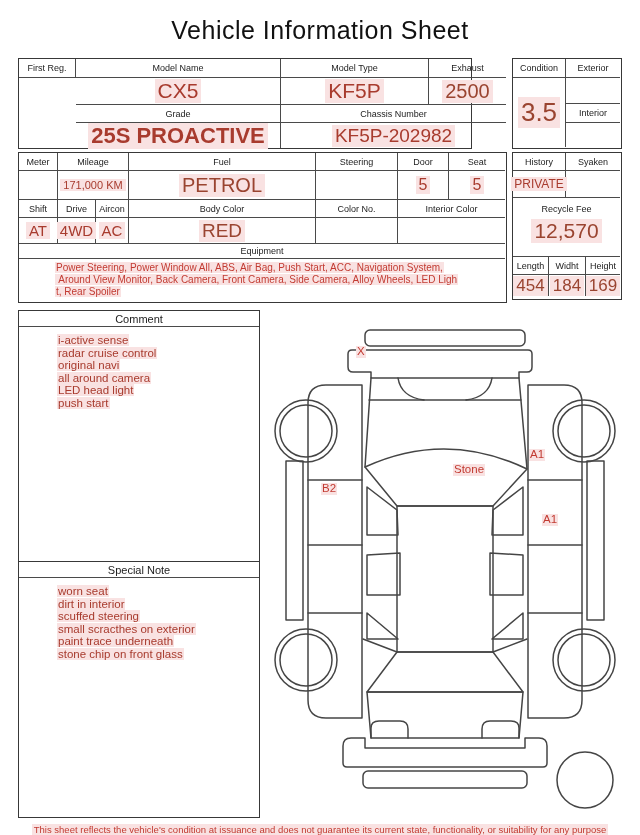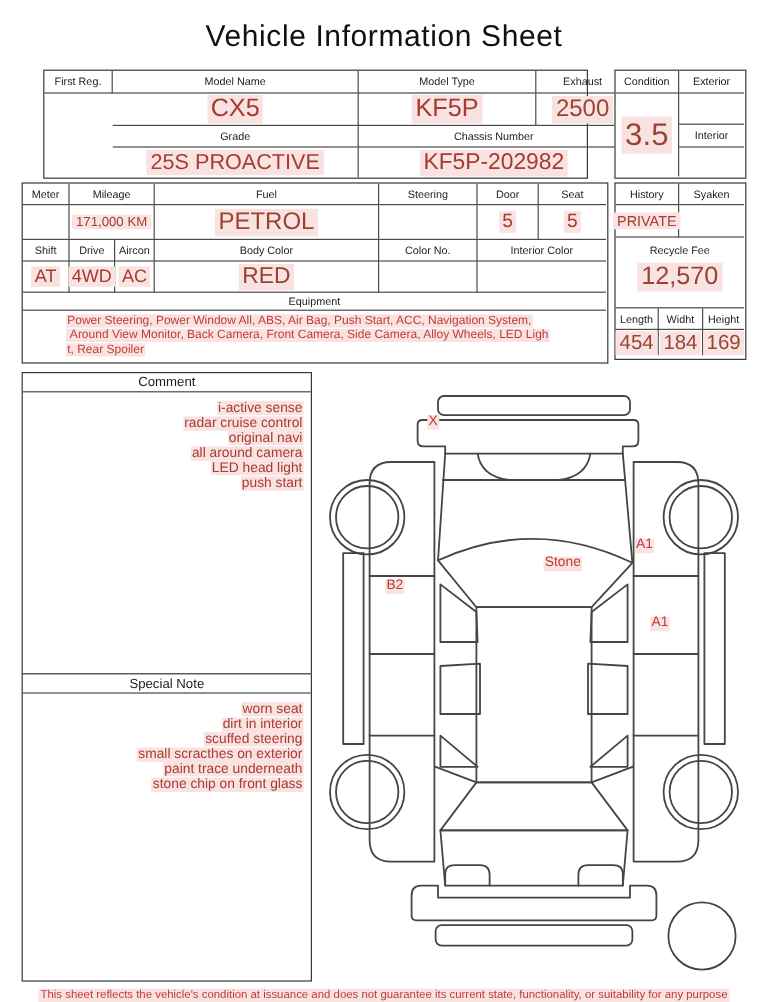--- a/index.html
+++ b/index.html
@@ -19,47 +19,47 @@
   .box{position:absolute;border:1.5px solid var(--outer);background:#fff;}
   .grid{display:grid;}
   .cell{display:flex;align-items:center;justify-content:center;overflow:visible;}
   .br{border-right:1px solid var(--line);}
   .bb{border-bottom:1px solid var(--line);}
   .hdr{font-size:9px;color:var(--hdr);white-space:nowrap;}
   .val{white-space:nowrap;}
   .hl{background:var(--hl);padding:0 3px;}
   .dark{color:var(--dark);}
   .mid{color:var(--mid);}
-  .fs21{font-size:21px;} .fs20{font-size:20px;text-align:right;} .fs19{font-size:19px;} .fs18{font-size:18px;}
+  .fs21{font-size:21px;} .fs20{font-size:20px;text-align:right;} .fs19{font-size:19px;} .fs18{font-size:22px;font-weight:bold;}
   .fs26{font-size:26px;} .fs16{font-size:16px;} .fs15{font-size:15px;} .fs12{font-size:12px;}
   .fs11{font-size:11px;} .fs17{font-size:17px;}
   .firstreg{display:flex;flex-direction:column;align-items:flex-start;justify-content:center;
     padding-left:2px;line-height:.95;}
   .section-hdr{height:16px;display:flex;align-items:center;justify-content:center;
     font-size:11px;color:var(--hdr);border-bottom:1px solid var(--line);}
-  .note-list{padding:7px 6px;text-align:right;}
+  .note-list{padding:7px 6px;}
   .note-list div{font-size:11.5px;line-height:12.6px;color:var(--mid);}
   .equip-list{padding:3px 4px;}
   .equip-list div{font-size:10px;line-height:12px;color:var(--bright);white-space:pre;}
   .equip-list .hl, .note-list .hl{padding:0 1px;margin-left:32px;}
   .diagram{position:absolute;left:270px;top:308px;width:370px;height:505px;}
   .diagram svg{position:absolute;left:0;top:0;}
   .dlabel{position:absolute;font-size:11.5px;color:var(--bright);line-height:1;
     background:var(--hl);padding:0 1px;white-space:nowrap;}
   .footer{position:absolute;left:0;top:819px;width:640px;text-align:center;}
   .footer span{font-size:9.5px;color:var(--bright);background:var(--hl);padding:0 2px;}
 </style>
 </head>
 <body>
 
 <div class="sheet">
 
   <h1 class="page-title">Vehicle Information Sheet</h1>
 
-  <div class="box grid" style="left:36px;top:58px;width:454px;height:91px;
+  <div class="box grid" style="left:18px;top:58px;width:454px;height:91px;
               grid-template-columns:57px 205px 148px 77px;
               grid-template-rows:19px 27px 18px 25px;">
     <div class="cell hdr br bb" style="grid-area:1/1">First Reg.</div>
     <div class="cell hdr br bb" style="grid-area:1/2">Model Name</div>
     <div class="cell hdr br bb" style="grid-area:1/3">Model Type</div>
     <div class="cell hdr bb" style="grid-area:1/4">Exhaust</div>
 
     <div class="cell val br bb" style="grid-area:2/2">
         <span class="hl mid fs21">CX5</span>
       </div>

